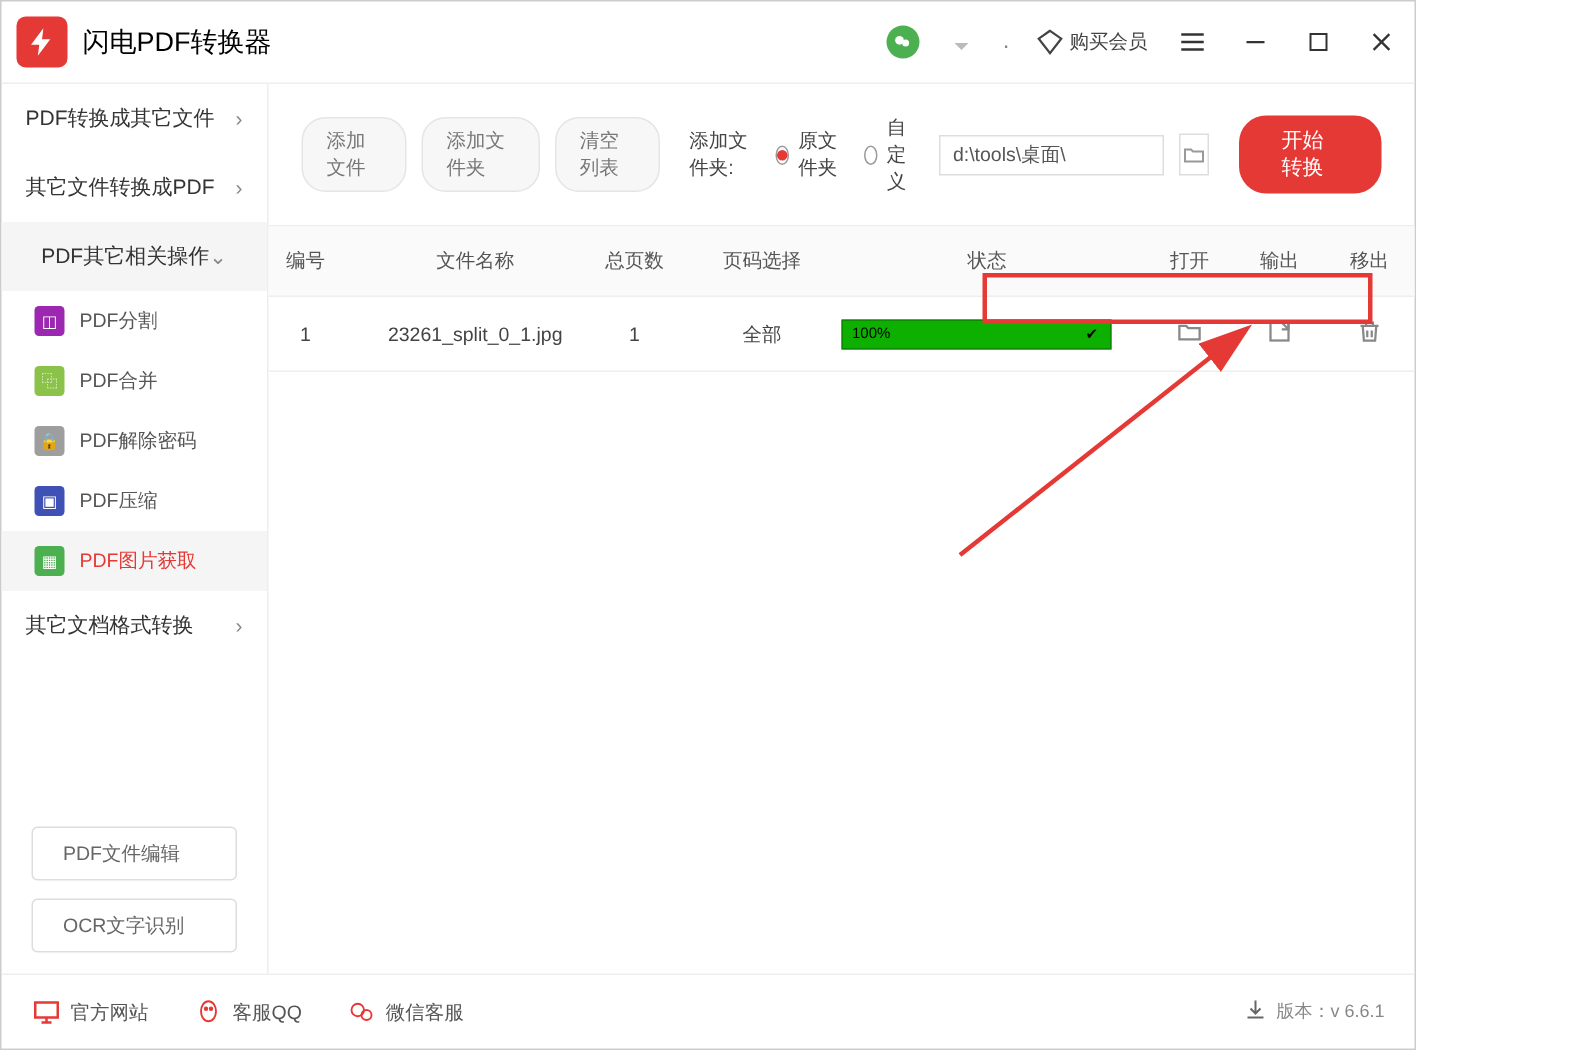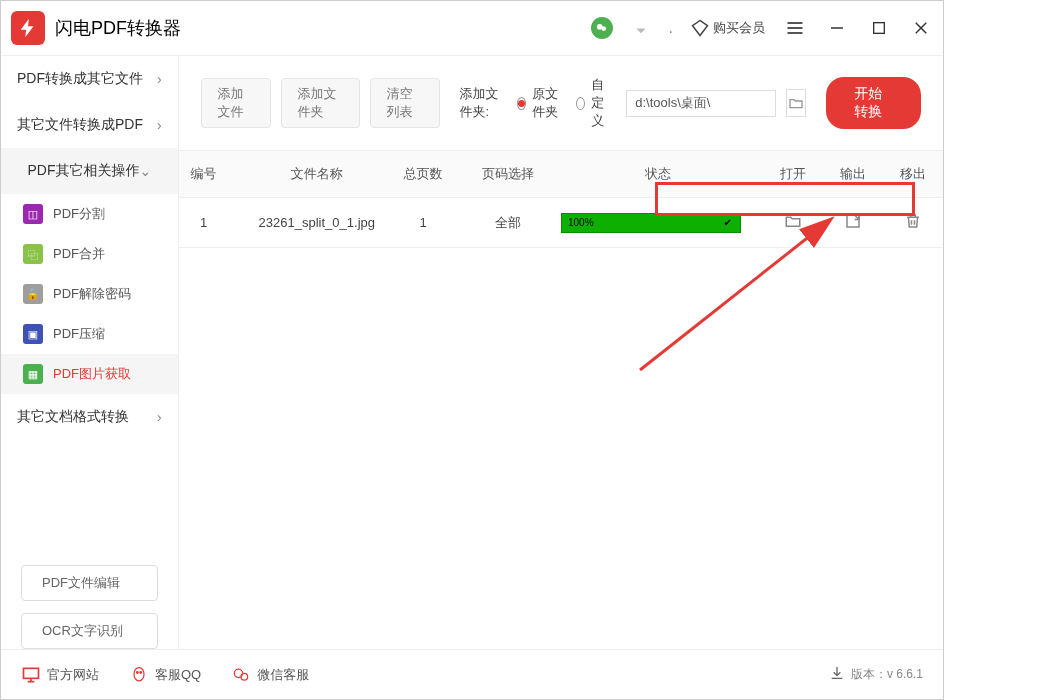--- a/index.html
+++ b/index.html
@@ -33,21 +33,21 @@
 .sc-green { background: #8bc34a; }
 .sc-gray { background: #9e9e9e; }
 .sc-blue { background: #3f51b5; }
 .sc-greend { background: #4caf50; }
 .side-spacer { flex: 1; }
 .side-btn { margin: 6px 20px; padding: 8px 20px; border: 1px solid #ddd; border-radius: 4px; font-size: 13px; color: #666; text-align: left; cursor: pointer; }
 
 
 .main { flex: 1; display: flex; flex-direction: column; }
 .toolbar { padding: 20px 22px; display: flex; align-items: center; gap: 10px; }
-.pill { padding: 6px 16px; border: 1px solid #e5e5e5; background: #f7f7f7; border-radius: 4px; font-size: 13px; color: #777; cursor: pointer; }
+.pill { padding: 6px 16px; border: 1px solid #e5e5e5; background: #f7f7f7; border-radius: 16px; font-size: 13px; color: #777; cursor: pointer; }
 .tool-spacer { flex: 1; }
 .out-label { font-size: 13px; color: #444; }
 .radio-g { display: flex; align-items: center; gap: 6px; font-size: 13px; color: #444; }
 .radio-dot { width: 13px; height: 13px; border: 1px solid #999; border-radius: 50%; display: inline-flex; align-items: center; justify-content: center; }
 .radio-dot.on::after { content: ""; width: 7px; height: 7px; background: #e53935; border-radius: 50%; }
 .path-input { width: 150px; padding: 5px 8px; border: 1px solid #ddd; font-size: 13px; color: #555; }
 .browse { width: 28px; height: 28px; border: 1px solid #ddd; display: flex; align-items: center; justify-content: center; cursor: pointer; color: #888; }
 .start-btn { padding: 8px 28px; background: #e53935; color: #fff; border-radius: 18px; font-size: 14px; cursor: pointer; margin-left: 10px; }
 
 
@@ -174,21 +174,21 @@
           <div class="sub-icon sc-greend">▦</div>
           <span>PDF图片获取</span>
         </div>
       </div>
       <div class="side-item">
         <span>其它文档格式转换</span>
         <span class="chev">›</span>
       </div>
       <div class="side-spacer"></div>
       <div class="side-btn">PDF文件编辑</div>
-      <div class="side-btn" style="margin-bottom:0">OCR文字识别</div>
+      <div class="side-btn" style="margin-bottom:14px">OCR文字识别</div>
     </div>
 
     <div class="main">
       <div class="toolbar">
         <div class="pill">添加文件</div>
         <div class="pill">添加文件夹</div>
         <div class="pill">清空列表</div>
         <div class="tool-spacer"></div>
         <span class="out-label">添加文件夹:</span>
         <label class="radio-g">

